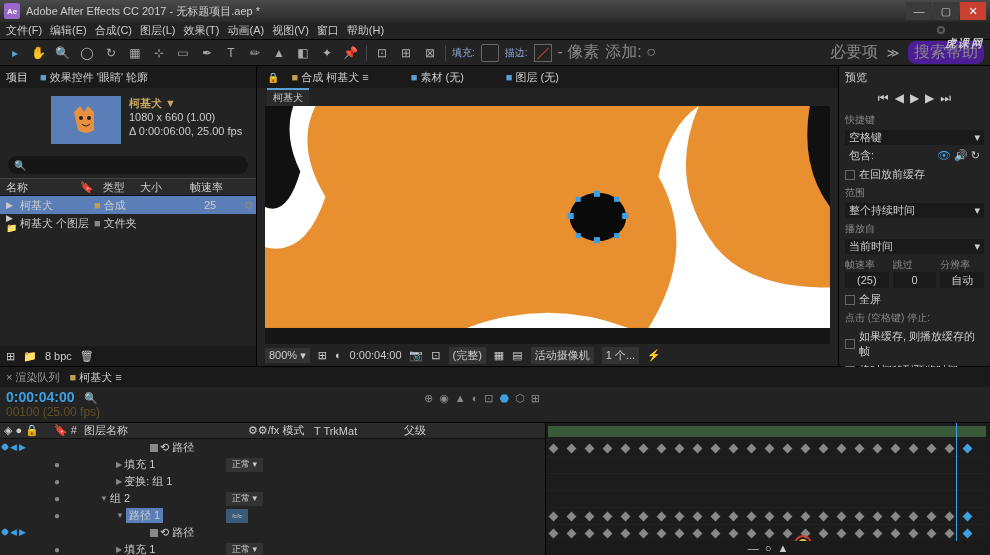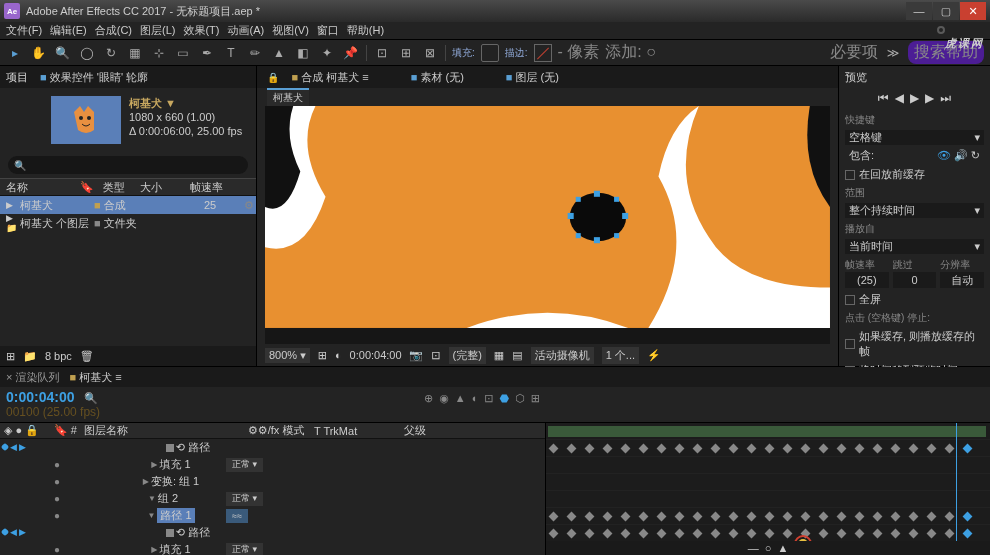--- a/index.html
+++ b/index.html
@@ -84,21 +84,21 @@
 .tl-colhdr span:nth-child(2){width:160px}
 .tl-colhdr span:nth-child(3){width:100px}
 .tl-colhdr span:nth-child(4){width:90px}
 .tl-colhdr span:nth-child(5){width:90px}
 .tl-row { height:17px; display:flex; align-items:center; font-size:10px; }
 .tl-row .dots { width:54px; display:flex; gap:2px; padding-left:2px; }
 .tl-row .dot { width:7px; height:7px; }
 .tl-row .dot.d { background:#3da0e3; border-radius:2px; transform:rotate(45deg); width:6px; height:6px; }
 .tl-row .dot.a { color:#3da0e3; font-size:9px; line-height:7px; }
 .tl-row .eye { color:#888; font-size:10px; width:12px; }
-.tl-row .name { width:160px; display:flex; align-items:center; gap:2px;justify-content:center; }
+.tl-row .name { width:160px; display:flex; align-items:center; gap:2px; }
 .tl-row .name .indent { display:inline-block; }
 .tl-row .name .tw { color:#888; font-size:8px; }
 .tl-row .name .stop { width:8px; height:8px; background:#888; display:inline-block; }
 .tl-row .name .txt { color:#ccc; }
 .tl-row .name.sel .txt { background:#5a7fb8; padding:0 3px; }
 .tl-row .mode { width:100px; }
 .tl-row .modebox { background:#333; padding:0 6px; height:14px; display:inline-flex; align-items:center; font-size:9px; }
 .tl-row .trkmat { width:90px; font-size:9px; color:#888; }
 .tl-row .parent { width:90px; font-size:9px; color:#888; }
 .tl-right { flex:1; background:#1c1c1c; position:relative; }

